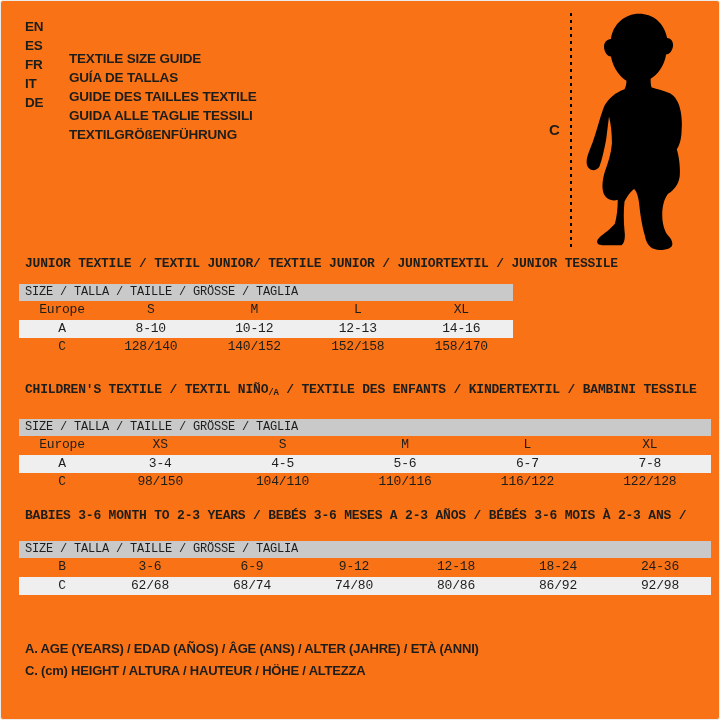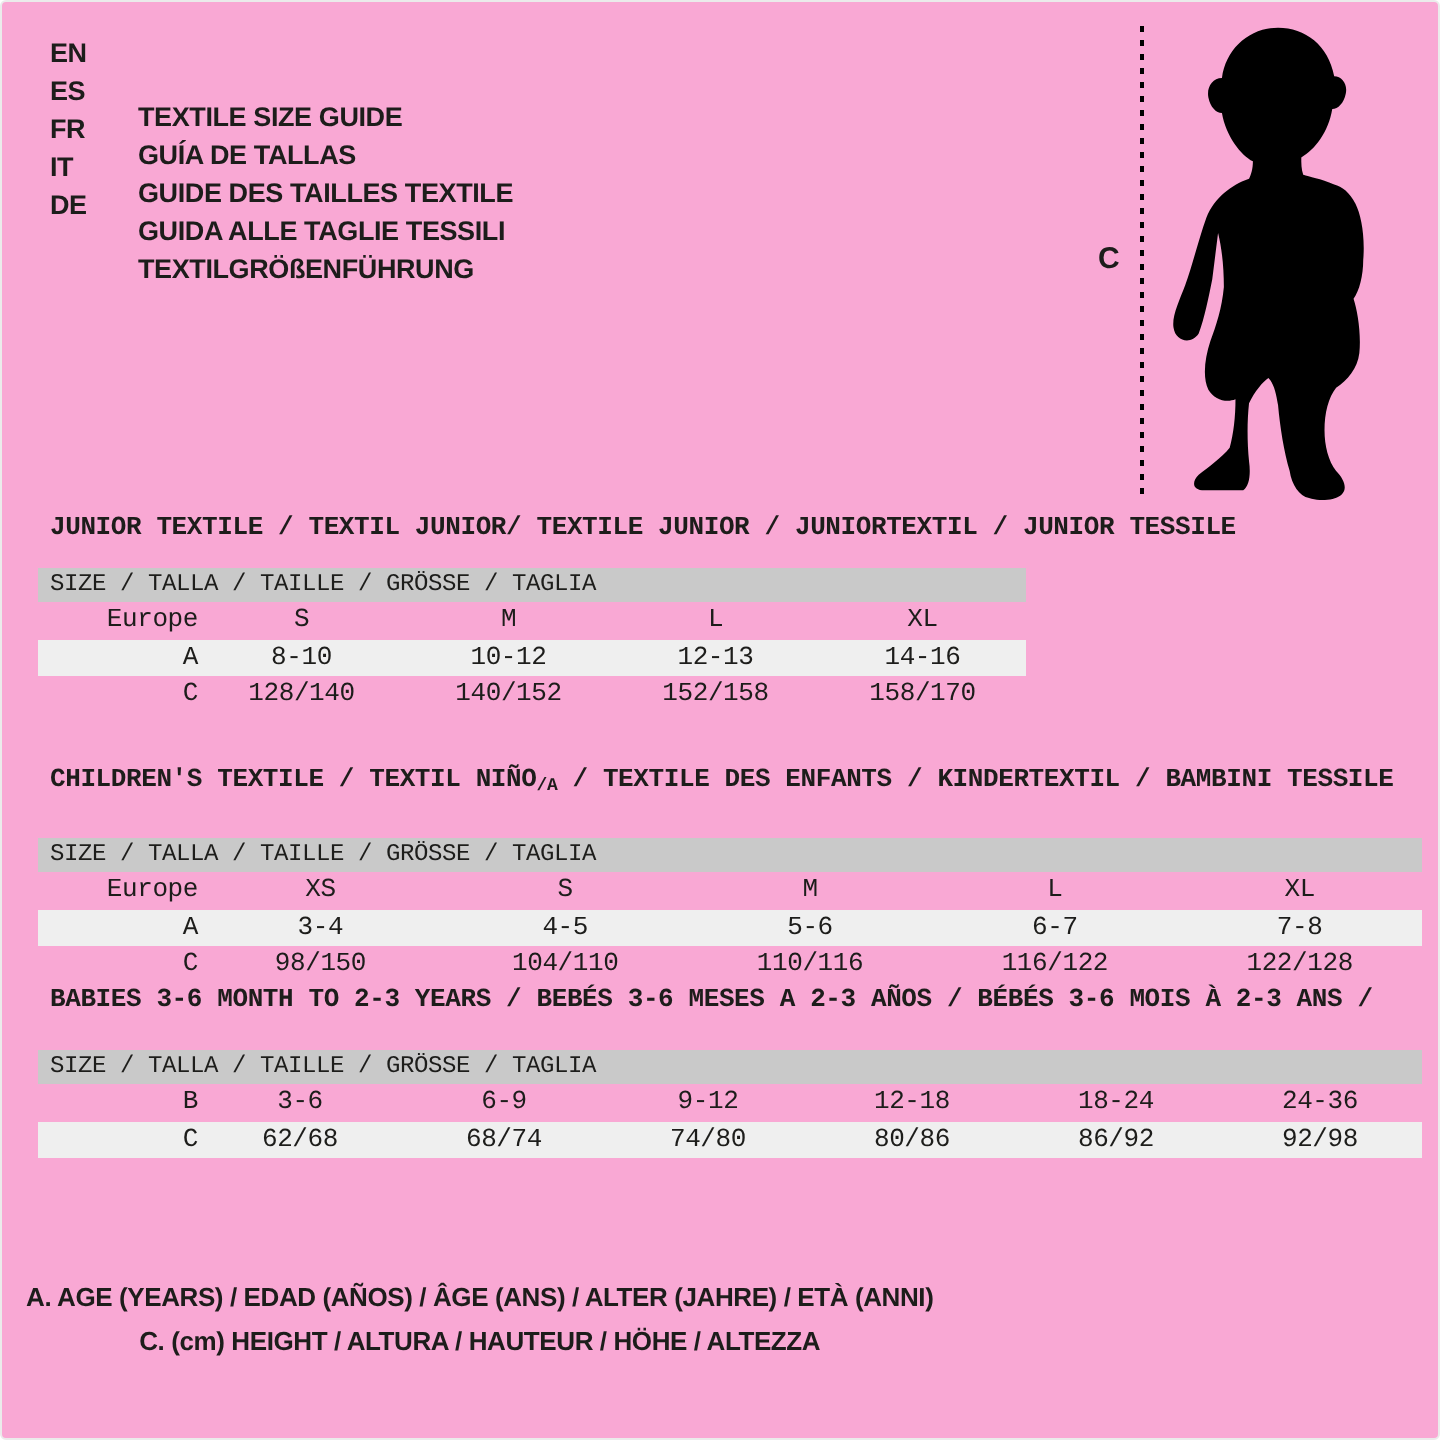--- a/index.html
+++ b/index.html
@@ -5,21 +5,21 @@
   html,body{margin:0;padding:0;}
   body{
     width:720px;height:720px;background:#ffffff;
     font-family:"Liberation Sans", sans-serif;
     color:#1d1d1b;
     position:relative;overflow:hidden;
   }
   .page{
     position:absolute;inset:0;
     border:1px solid #ebebeb;border-radius:3px;
-    background:#f9a8d4;
+    background:#f97316;
   }
 
   
   .lang-block{position:absolute;left:24px;top:16px;}
   .lang-row{display:flex;height:19px;line-height:19px;font-weight:bold;font-size:13.5px;letter-spacing:-0.2px;}
   .lang-code{width:44px;flex:0 0 44px;}
   .lang-label{white-space:nowrap;margin-top:32px;}
 
   
   .figure{position:absolute;left:540px;top:0;width:180px;height:260px;}
@@ -34,33 +34,33 @@
   .section{position:absolute;left:18px;font-family:Liberation Mono, monospace;}
   .sec-title{font-weight:bold;font-size:13px;letter-spacing:-0.2px;margin:0 0 0 6px;white-space:nowrap;line-height:14px;}
   .sec-title sub{font-size:9px;vertical-align:-2px;}
   .tbl{width:100%;}
   .tbl-header{
     background:#c9c9c9;height:17px;line-height:17px;
     font-size:12px;letter-spacing:-0.2px;padding-left:6px;box-sizing:border-box;
   }
   .tbl-row{display:flex;height:18.5px;line-height:18.5px;font-size:13px;letter-spacing:-0.2px;}
   .tbl-row.shade{background:#efefef;}
-  .cell-label{flex:0 0 80px;padding-left:6px;box-sizing:border-box;text-align:right;}
+  .cell-label{flex:0 0 80px;padding-left:6px;box-sizing:border-box;text-align:center;}
   .cell-val{flex:1;text-align:center;}
 
   #section-junior{top:256px;width:494px;}
   #section-junior .tbl{margin-top:13px;}
   #section-children{top:382px;width:692px;}
   #section-children .tbl{margin-top:19px;}
-  #section-babies{top:490px;width:692px;}
+  #section-babies{top:506px;width:692px;}
   #section-babies .sec-title{line-height:18px;}
   #section-babies .tbl{margin-top:16px;}
 
   
-  .legend{position:absolute;left:12px;top:637px;text-align:center;}
+  .legend{position:absolute;left:24px;top:637px;}
   .legend-line{height:22px;line-height:22px;font-weight:bold;font-size:13px;letter-spacing:-0.2px;white-space:nowrap;}
 </style>
 </head>
 <body>
 
 <div class="page">
 
   <div class="lang-block">
     <div class="lang-row">
       <span class="lang-code">EN</span>

